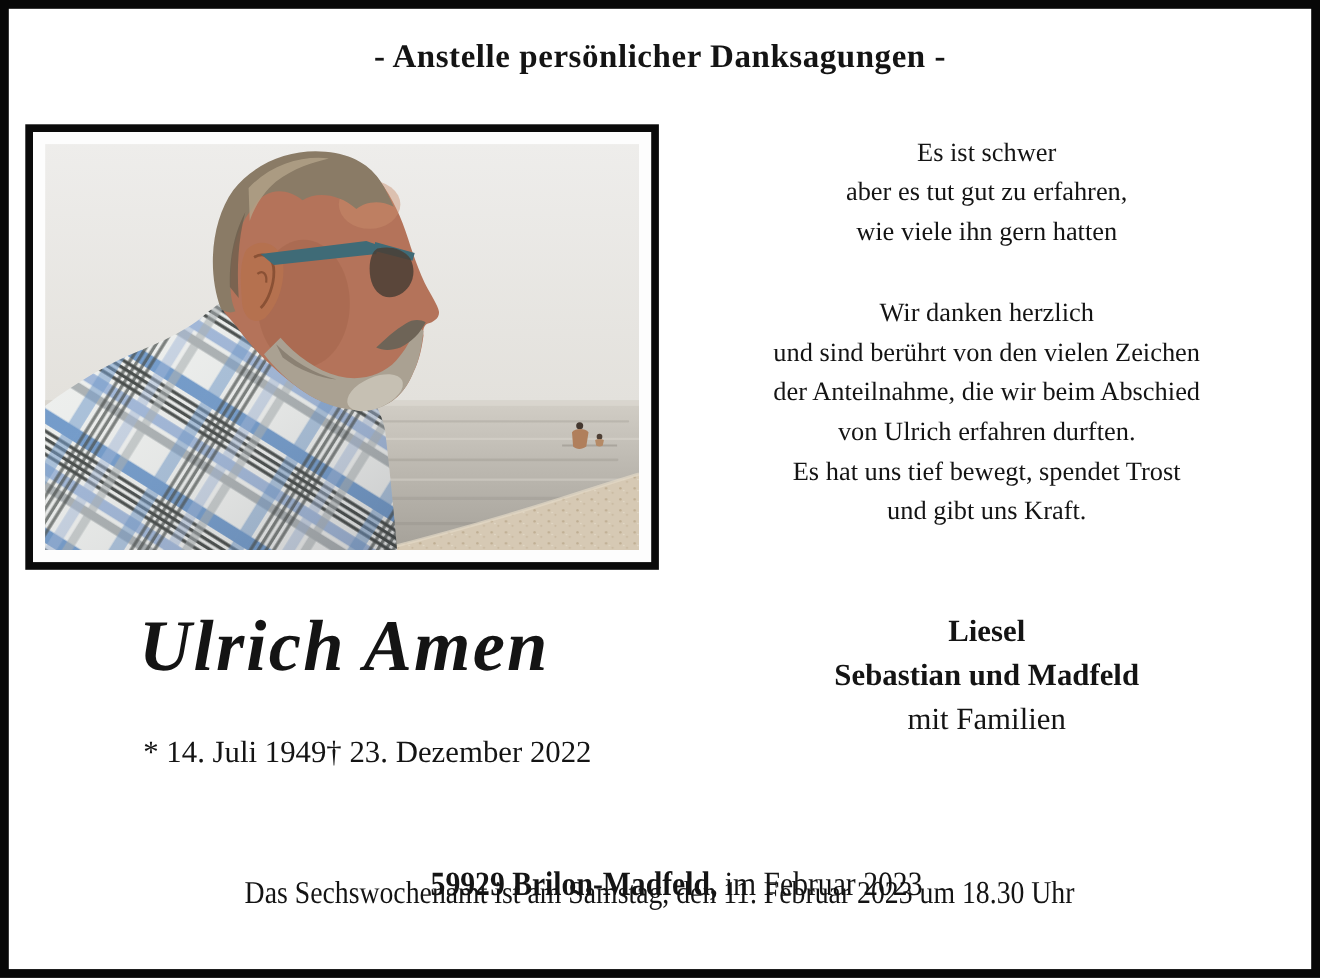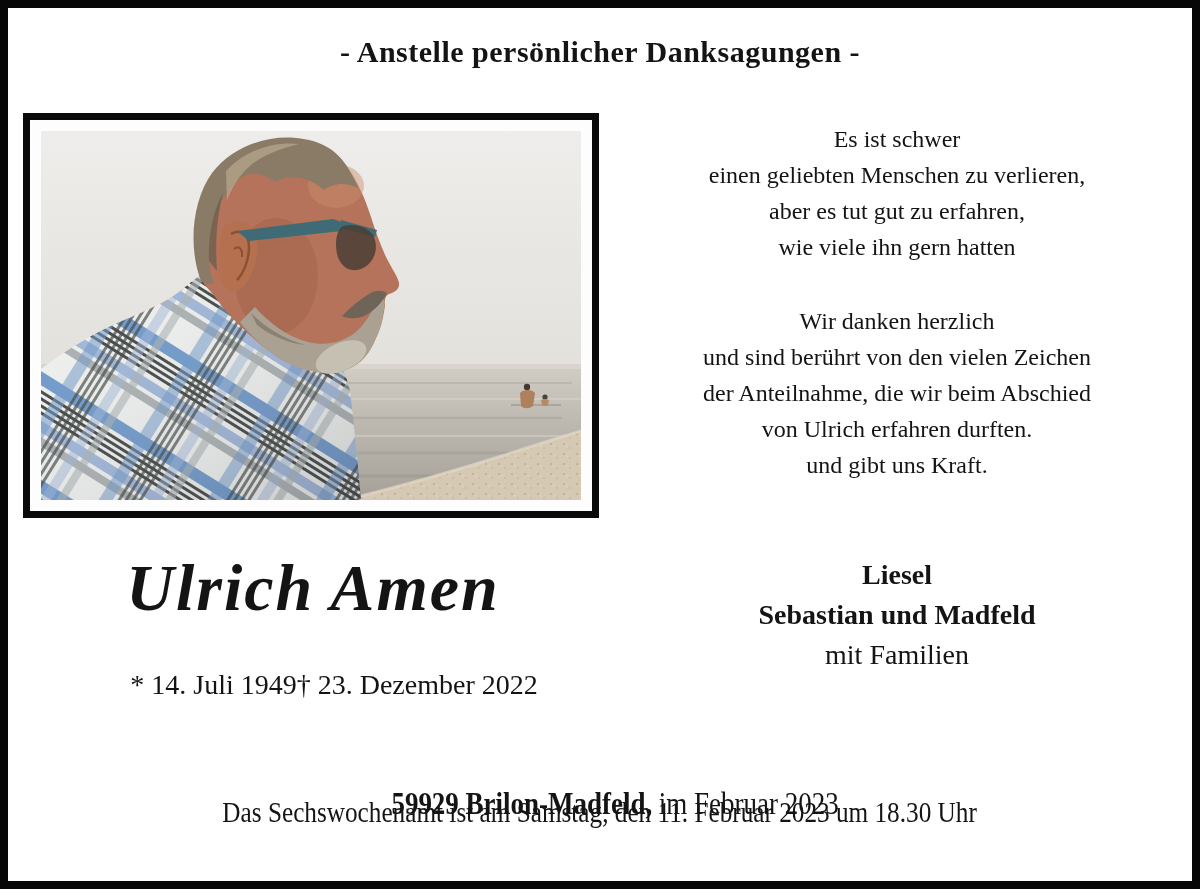--- a/index.html
+++ b/index.html
@@ -180,29 +180,29 @@
           <path d="M302,95 C315,92 326,96 332,104 C336,112 336,121 331,129 C325,138 315,141 307,138
                    C299,134 295,125 295,113 C295,104 298,97 302,95 Z" fill="#4a3e35" opacity="0.85"></path>
         </g>
       </g>
     </svg>
   </div>
 
   <div class="right-col">
     <div class="poem">
       <div>Es ist schwer</div>
-      <div>einen geliebten Menschen zu verlieren,</div>
       <div>aber es tut gut zu erfahren,</div>
       <div>wie viele ihn gern hatten</div>
     </div>
     <div class="thanks">
       <div>Wir danken herzlich</div>
       <div>und sind berührt von den vielen Zeichen</div>
       <div>der Anteilnahme, die wir beim Abschied</div>
       <div>von Ulrich erfahren durften.</div>
+      <div>Es hat uns tief bewegt, spendet Trost</div>
       <div>und gibt uns Kraft.</div>
     </div>
   </div>
 
   <div class="name-block">
     <div class="deceased-name">Ulrich Amen</div>
     <div class="dates">
       <span class="birth">* 14. Juli 1949</span><span>† 23. Dezember 2022</span>
     </div>
   </div>

